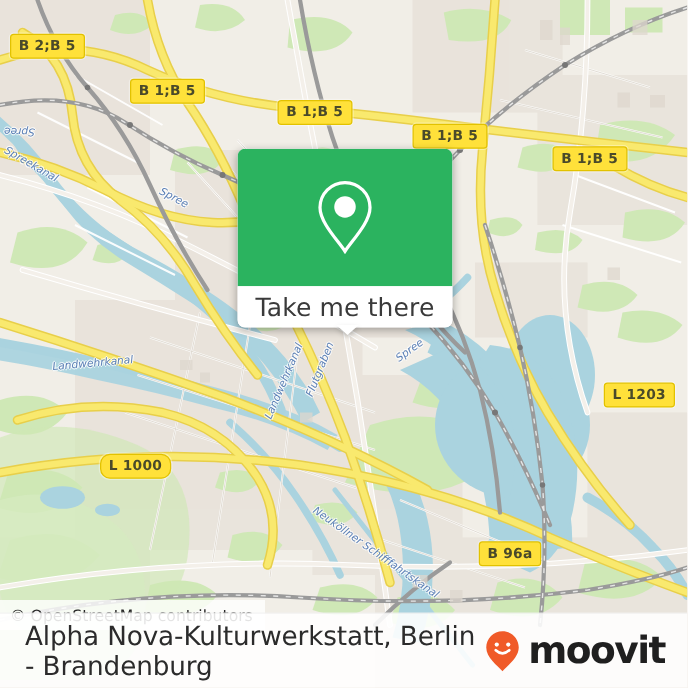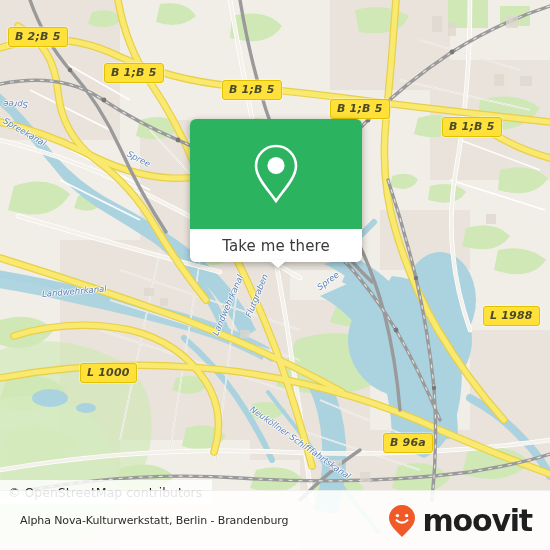--- a/index.html
+++ b/index.html
@@ -37,21 +37,20 @@
     border-radius: 3px;
     color: #4a4a2a;
     font-family: "DejaVu Sans", sans-serif;
     font-size: 11px;
     font-weight: bold;
     line-height: 1;
     padding: 3px 6px 4px 6px;
     white-space: nowrap;
     letter-spacing: 0.2px;
     box-shadow: 0 0 0 1px rgba(255,255,255,0.35);
-    font-style: italic;
   }
 
   
   .mlabel {
     position: absolute;
     font-family: "DejaVu Sans", sans-serif;
     font-size: 8.5px;
     color: #4f4f4f;
     white-space: nowrap;
     text-shadow:
@@ -85,21 +84,21 @@
   }
   #callout-bottom {
     height: 33px;
     background: #ffffff;
     display: flex;
     align-items: center;
     justify-content: center;
   }
   #callout-bottom span {
     font-family: "DejaVu Sans", sans-serif;
-    font-size: 15px;
+    font-size: 20px;
     color: #3a3a3a;
     letter-spacing: 0.1px;
   }
   #callout-tail {
     position: absolute;
     left: 269px;
     top: 260px;
     width: 0; height: 0;
     border-left: 9px solid transparent;
     border-right: 9px solid transparent;
@@ -132,21 +131,21 @@
     background: rgba(255,255,255,0.88);
     display: flex;
     align-items: center;
     justify-content: space-between;
     padding: 0 18px 0 20px;
     box-sizing: border-box;
     border-top: 1px solid rgba(0,0,0,0.05);
   }
   #footer-title {
     font-family: "DejaVu Sans", sans-serif;
-    font-size: 11px;
+    font-size: 21px;
     color: #2b2b2b;
     letter-spacing: -0.1px;
   }
   #moovit-logo {
     display: flex;
     align-items: center;
     gap: 6px;
   }
   #moovit-wordmark {
     font-family: "DejaVu Sans", sans-serif;
@@ -361,22 +360,22 @@
         <rect x="360" y="472" width="10" height="10"></rect>
       </g>
     </svg>
 
     <div id="shields">
         <div class="shield" style="left: 8px; top: 27px;">B 2;B 5</div>
         <div class="shield" style="left: 104px; top: 63px;">B 1;B 5</div>
         <div class="shield" style="left: 222px; top: 80px;">B 1;B 5</div>
         <div class="shield" style="left: 330px; top: 99px;">B 1;B 5</div>
         <div class="shield" style="left: 442px; top: 117px;">B 1;B 5</div>
-        <div class="shield" style="left: 483px; top: 306px;">L 1988</div>
-        <div class="shield" style="left: 80px; top: 363px;">L 1000</div>
+        <div class="shield" style="left: 483px; top: 306px;">L 1203</div>
+        <div class="shield" style="left: 80px; top: 363px; border-radius: 8px;">L 1000</div>
         <div class="shield" style="left: 383px; top: 433px;">B 96a</div>
       </div>
 
     <div id="street-labels">
         <div class="mlabel water" style="left: 28px; top: 100px; transform: rotate(182deg);">Spree</div>
         <div class="mlabel water" style="left: 4px; top: 115px; transform: rotate(30deg);">Spreekanal</div>
         <div class="mlabel water" style="left: 128px; top: 148px; transform: rotate(28deg);">Spree</div>
         <div class="mlabel water" style="left: 42px; top: 289px; transform: rotate(-5deg);">Landwehrkanal</div>
         <div class="mlabel water" style="left: 215px; top: 330px; transform: rotate(-67deg);">Landwehrkanal</div>
         <div class="mlabel water" style="left: 248px; top: 312px; transform: rotate(-68deg);">Flutgraben</div>

